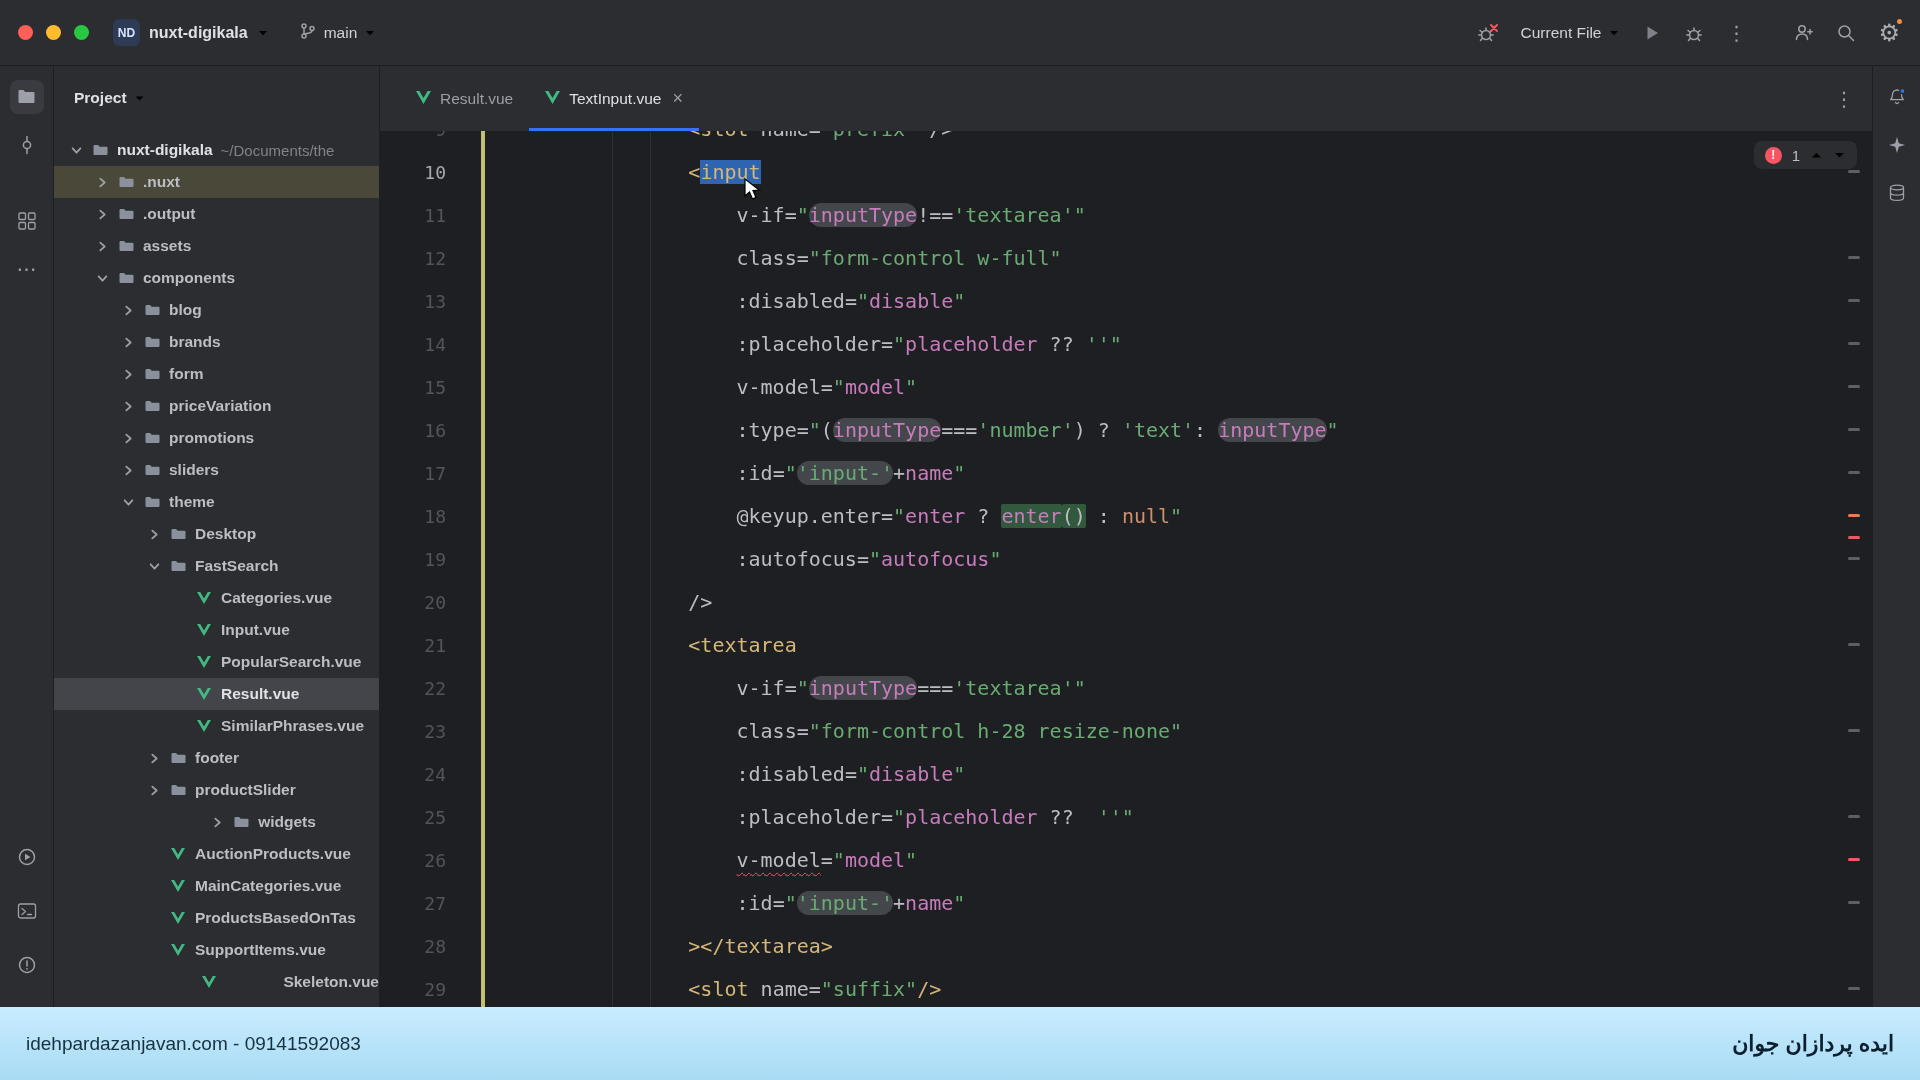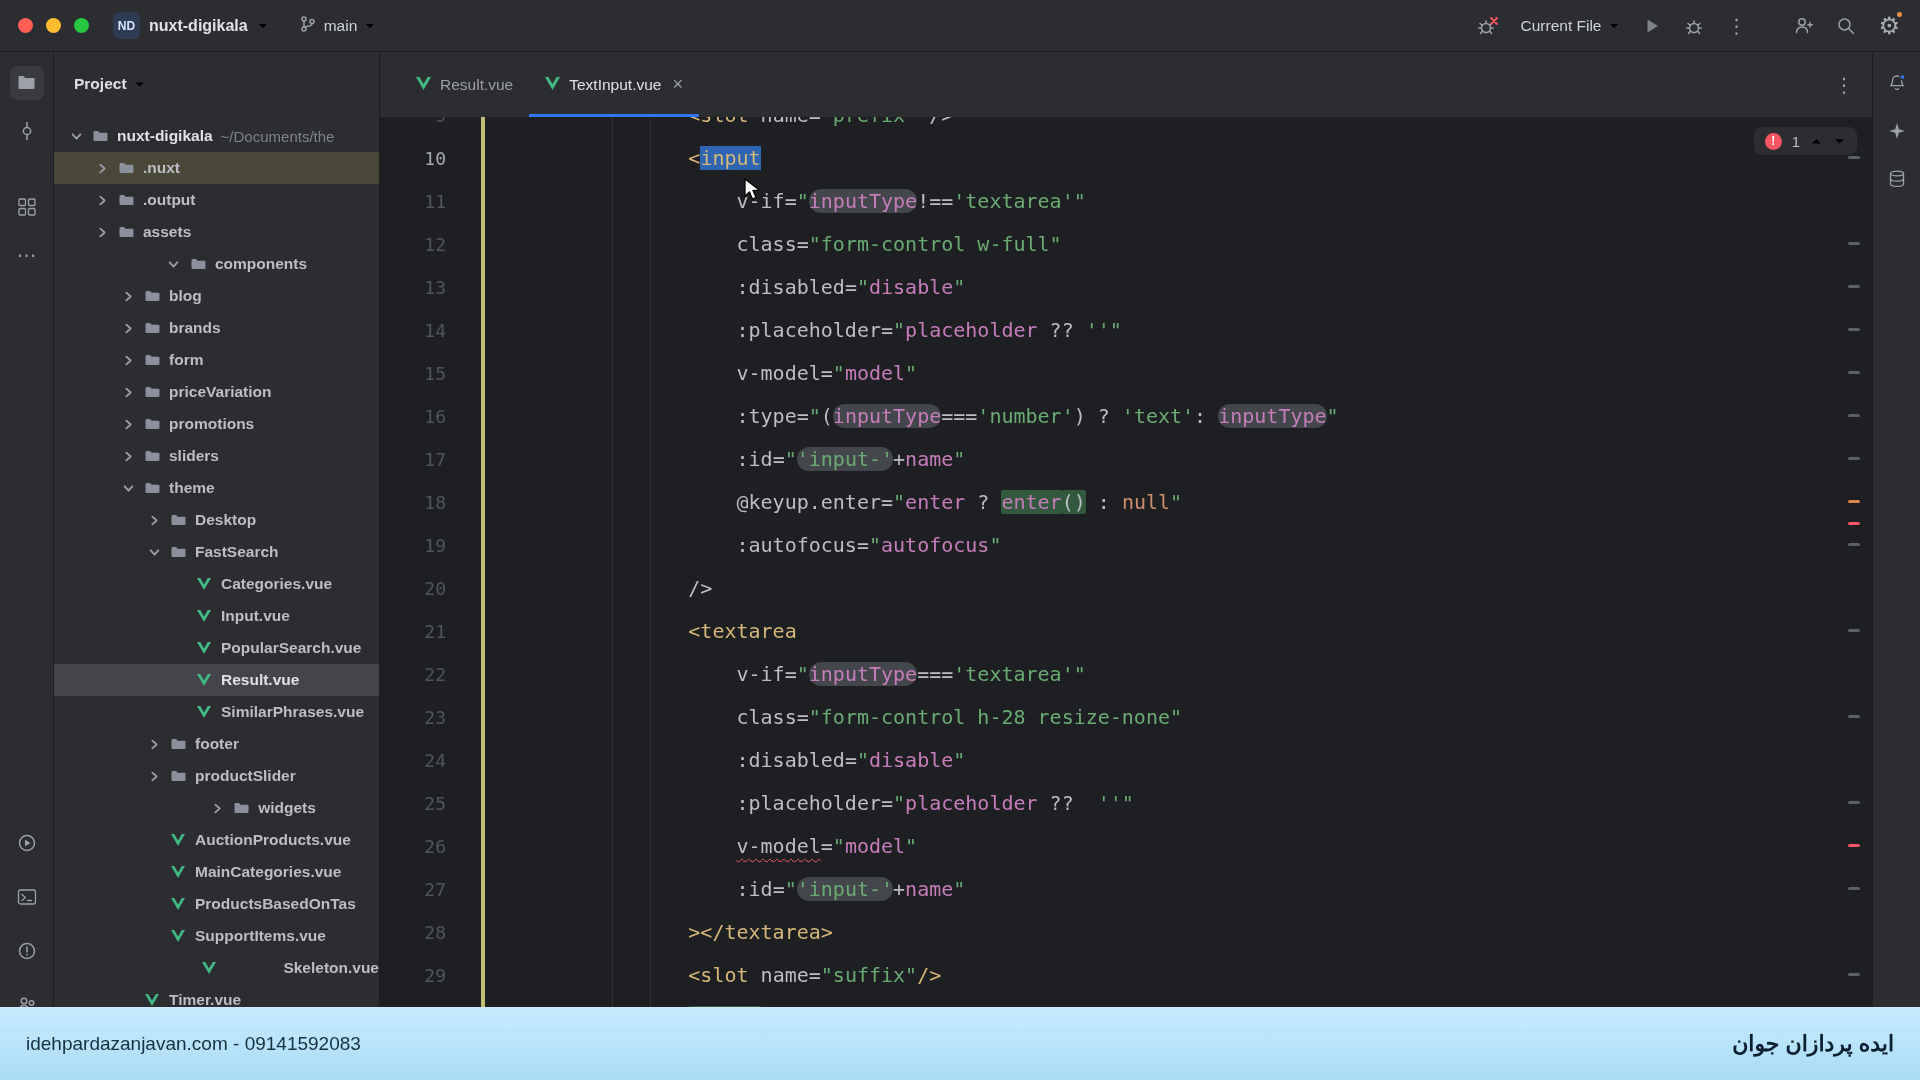--- a/index.html
+++ b/index.html
@@ -1,21 +1,21 @@
 <!DOCTYPE html>
 <html><head>
 <meta charset="utf-8">
 <style>
   * { box-sizing: border-box; margin:0; padding:0; }
   html,body { width:1920px; height:1080px; overflow:hidden; background:#1e1f22;
     font-family:"Liberation Sans", sans-serif; }
   #app { position:relative; width:1920px; height:1080px; background:#1e1f22; }
 
   
-  .titlebar { height:52px; background:#2b2d30; display:flex; align-items:center;
+  .titlebar { height:66px; background:#2b2d30; display:flex; align-items:center;
     padding:0 20px 0 18px; border-bottom:1px solid #1e1f22; }
   .traffic { display:flex; gap:13px; }
   .tl { width:15px; height:15px; border-radius:50%; }
   .tl.red{background:#ff5f57}.tl.yellow{background:#febc2e}.tl.green{background:#28c840}
   .proj { display:flex; align-items:center; gap:9px; margin-left:24px; cursor:default; }
   .nd-badge { width:27px; height:27px; border-radius:6px; background:#2d3b55; color:#d8e4ff;
     font-size:12px; font-weight:700; display:flex; align-items:center; justify-content:center; }
   .proj-name { color:#dfe1e5; font-size:16px; font-weight:600; }
   .branch { display:flex; align-items:center; gap:7px; margin-left:30px; color:#cfd2d8; font-size:15.5px; }
   .tb-right { margin-left:auto; display:flex; align-items:center; gap:22px; }
@@ -289,21 +289,21 @@
                 <polyline points="3,1.5 7,5 3,8.5" fill="none" stroke="#9da0a8" stroke-width="1.6" stroke-linecap="round" stroke-linejoin="round"></polyline>
               </svg>
             </span>
             <span class="t-ic">
               <svg width="16" height="16">
                 <path d="M1.5 4 a1 1 0 0 1 1-1 h3.6 l1.5 1.8 h6.9 a1 1 0 0 1 1 1 v6.2 a1 1 0 0 1 -1 1 h-12 a1 1 0 0 1 -1-1 z" fill="#8a919c"></path>
               </svg>
             </span>
             <span class="lbl">assets</span>
           </div>
-          <div class="tree-row" style="padding-left: 36px; justify-content: center;">
+          <div class="tree-row" style="padding-left: 36px;">
             <span class="chev open">
               <svg width="11" height="11" viewBox="0 0 10 10">
                 <polyline points="3,1.5 7,5 3,8.5" fill="none" stroke="#9da0a8" stroke-width="1.6" stroke-linecap="round" stroke-linejoin="round"></polyline>
               </svg>
             </span>
             <span class="t-ic">
               <svg width="16" height="16">
                 <path d="M1.5 4 a1 1 0 0 1 1-1 h3.6 l1.5 1.8 h6.9 a1 1 0 0 1 1 1 v6.2 a1 1 0 0 1 -1 1 h-12 a1 1 0 0 1 -1-1 z" fill="#8a919c"></path>
               </svg>
             </span>

